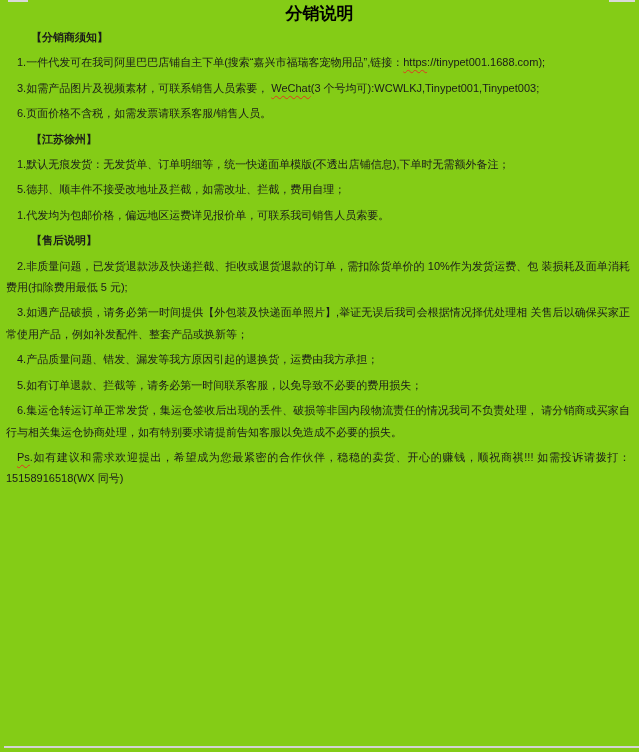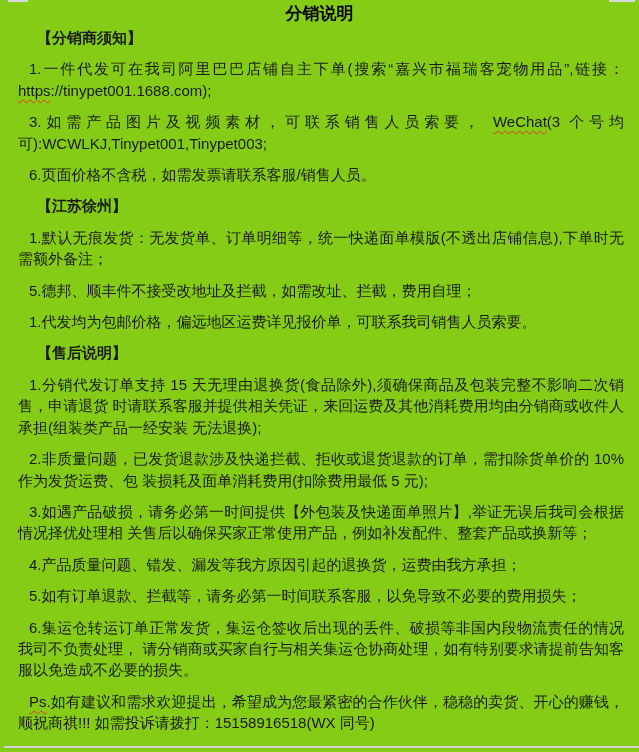--- a/index.html
+++ b/index.html
@@ -26,32 +26,32 @@
   .border-frag.right { left: 609px; width: 26px; }
   .title {
     margin: 3px 0 2px 0;
     text-align: center;
     font-size: 17px;
     font-weight: 700;
     line-height: 22px;
     color: #000000;
   }
   .content {
-    padding: 0 5px 0 8px;
-    font-size: 15px;
+    padding: 0 5px 0 2px;
+    font-size: 11px;
     line-height: 21.4px;
     text-align: justify;
   }
   .heading {
     font-weight: 700;
     text-indent: 29px;
     margin: 0;
   }
   p.item {
-    margin: 10px;
+    margin: 4px;
     text-indent: 11px;
   }
   .wavy {
     text-decoration-line: underline;
     text-decoration-style: wavy;
     text-decoration-color: #e33323;
     text-decoration-thickness: 1px;
     text-underline-offset: 3px;
   }
   .bottom-rule {
@@ -75,21 +75,20 @@
   <div class="content" id="content">
       <div class="heading">【分销商须知】</div>
       <p class="item"><span>1.一件代发可在我司阿里巴巴店铺自主下单(搜索“嘉兴市福瑞客宠物用品”,链接：</span><span class="wavy">https</span><span>://tinypet001.1688.com);</span></p>
       <p class="item"><span>3.如需产品图片及视频素材，可联系销售人员索要， </span><span class="wavy">WeChat</span><span>(3 个号均可):WCWLKJ,Tinypet001,Tinypet003;</span></p>
       <p class="item"><span>6.页面价格不含税，如需发票请联系客服/销售人员。</span></p>
       <div class="heading">【江苏徐州】</div>
       <p class="item"><span>1.默认无痕发货：无发货单、订单明细等，统一快递面单模版(不透出店铺信息),下单时无需额外备注；</span></p>
       <p class="item"><span>5.德邦、顺丰件不接受改地址及拦截，如需改址、拦截，费用自理；</span></p>
       <p class="item"><span>1.代发均为包邮价格，偏远地区运费详见报价单，可联系我司销售人员索要。</span></p>
       <div class="heading">【售后说明】</div>
-      <p class="item"><span>1.分销代发订单支持 15 天无理由退换货(食品除外),须确保商品及包装完整不影响二次销售，申请退货 时请联系客服并提供相关凭证，来回运费及其他消耗费用均由分销商或收件人承担(组装类产品一经安装 无法退换);</span></p>
       <p class="item"><span>2.非质量问题，已发货退款涉及快递拦截、拒收或退货退款的订单，需扣除货单价的 10%作为发货运费、包 装损耗及面单消耗费用(扣除费用最低 5 元);</span></p>
       <p class="item"><span>3.如遇产品破损，请务必第一时间提供【外包装及快递面单照片】,举证无误后我司会根据情况择优处理相 关售后以确保买家正常使用产品，例如补发配件、整套产品或换新等；</span></p>
       <p class="item"><span>4.产品质量问题、错发、漏发等我方原因引起的退换货，运费由我方承担；</span></p>
       <p class="item"><span>5.如有订单退款、拦截等，请务必第一时间联系客服，以免导致不必要的费用损失；</span></p>
       <p class="item"><span>6.集运仓转运订单正常发货，集运仓签收后出现的丢件、破损等非国内段物流责任的情况我司不负责处理， 请分销商或买家自行与相关集运仓协商处理，如有特别要求请提前告知客服以免造成不必要的损失。</span></p>
       <p class="item"><span class="wavy">Ps</span><span>.如有建议和需求欢迎提出，希望成为您最紧密的合作伙伴，稳稳的卖货、开心的赚钱，顺祝商祺!!! 如需投诉请拨打：15158916518(WX 同号)</span></p>
     </div>
 
   <div class="bottom-rule"></div>
 </div>

